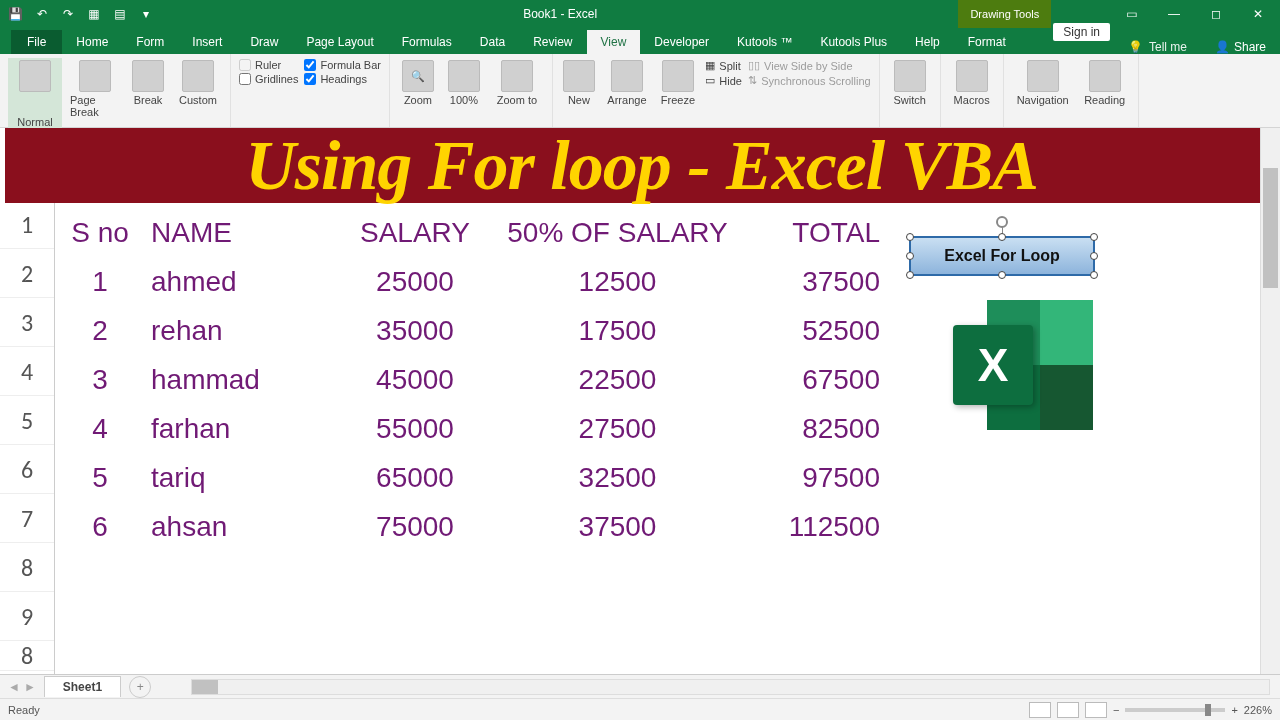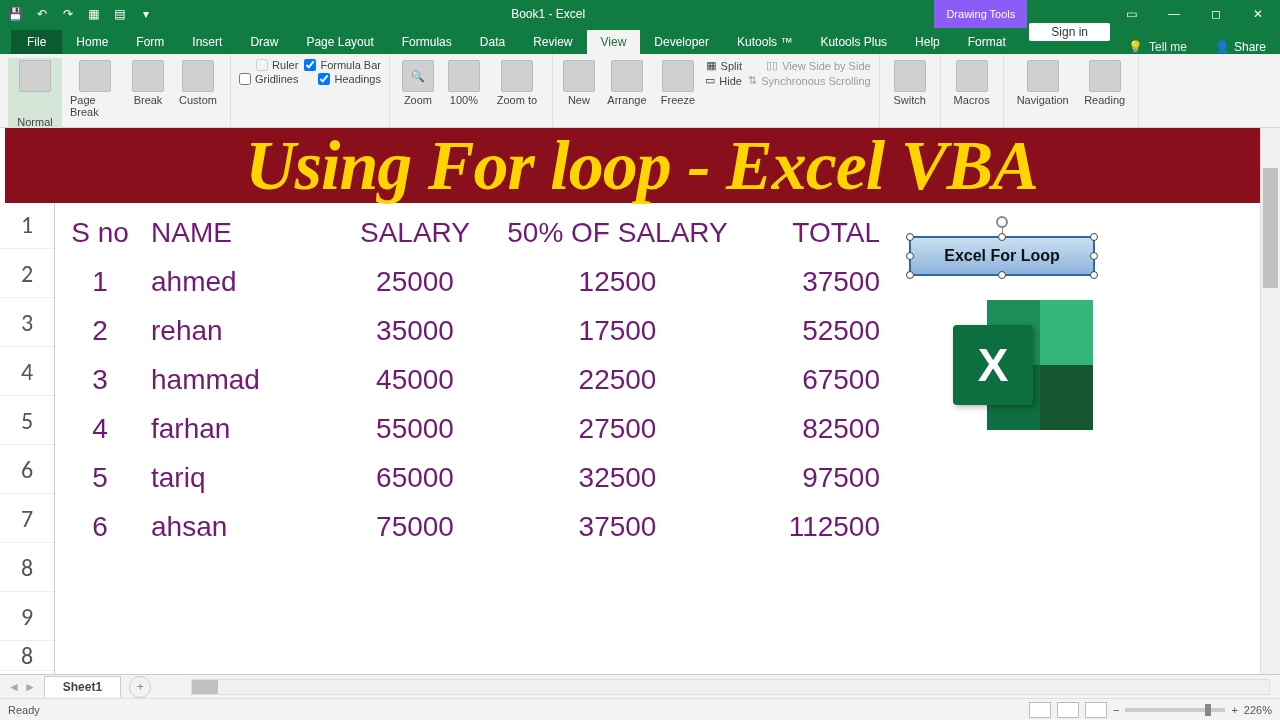--- a/index.html
+++ b/index.html
@@ -4,42 +4,42 @@
 <style>
 * { margin:0; padding:0; box-sizing:border-box; font-family:"Segoe UI",sans-serif; }
 body { background:#fff; width:1280px; height:720px; overflow:hidden; position:relative; }
 
 
 .titlebar { height:28px; background:#107c41; display:flex; align-items:center; color:#fff; font-size:12px; }
 .qat { display:flex; gap:2px; padding:0 4px; }
 .qat-btn { width:24px; height:24px; display:flex; align-items:center; justify-content:center; color:#fff; cursor:pointer; }
 .title-center { flex:1; text-align:center; }
 .title-right { display:flex; align-items:center; gap:2px; padding-right:2px; }
-.drawing-tools { background:#8b5cf6; padding:0 12px; height:28px; line-height:28px; font-size:11px; }
-.signin-btn { background:#fff; color:#333; padding:2px 22px; font-size:12px; border-radius:2px;margin-top:36px; }
+.drawing-tools { background:#4d7c0f; padding:0 12px; height:28px; line-height:28px; font-size:11px; }
+.signin-btn { background:#fff; color:#333; padding:2px 10px; font-size:12px; border-radius:2px;margin-top:36px; }
 .win-btn { width:40px; height:28px; display:flex; align-items:center; justify-content:center; cursor:pointer; }
 
 
 .tabbar { height:26px; background:#107c41; display:flex; align-items:flex-end; color:#fff; font-size:12px;padding-left:11px; }
 .file-tab { background:#0a5c30; padding:5px 16px; }
 .tab { padding:5px 14px; cursor:pointer; }
 .tab.active { background:#f3f3f3; color:#217346; }
 .tab-spacer { flex:1; }
 .tellme { display:flex; align-items:center; gap:6px; padding:0 14px; opacity:.9; }
 .share { padding:0 14px; display:flex; align-items:center; gap:4px; }
 
 
 .ribbon { height:74px; background:#f3f3f3; border-bottom:1px solid #d4d4d4; display:flex; font-size:11px; color:#444; }
 .rgroup { border-right:1px solid #e1e1e1; padding:4px 8px; display:flex; gap:6px; align-items:flex-start; }
 .rbtn-lg { display:flex; flex-direction:column; align-items:center; gap:2px; width:54px; cursor:pointer; padding:2px; }
 .rbtn-lg.sel { background:#d4e6d8;gap:24px; }
 .ricon { width:32px; height:32px; background:#d0d0d0; border:1px solid #bbb; border-radius:2px; display:flex; align-items:center; justify-content:center; }
 .rchk { display:flex; align-items:center; gap:4px; font-size:11px; margin:1px 0; }
 .rchk input { width:12px; height:12px; }
-.rcol { display:flex; flex-direction:column; justify-content:center;align-items:flex-end; }
+.rcol { display:flex; flex-direction:column; justify-content:center; }
 
 
 .overlay { position:absolute; top:128px; left:5px; right:20px; height:75px; background:#8a0f1d; display:flex; align-items:center; justify-content:center; z-index:5;padding-left:18px; }
 .overlay-text { font-family:Georgia,"Times New Roman",serif; font-size:70px; font-style:italic; font-weight:bold; color:#ffd400; letter-spacing:-1px; white-space:nowrap; }
 
 
 .grid-area { position:absolute; top:200px; left:0; right:20px; bottom:40px; display:flex; }
 .row-hdrs { width:55px; border-right:1px solid #ccc; }
 .row-hdr { height:49px; background:#fff; border-bottom:1px solid #eee; color:#555; font-size:24px; display:flex; align-items:center; justify-content:center; font-family:Calibri,sans-serif; }
 .cells { flex:1; position:relative; background:#fff; }

